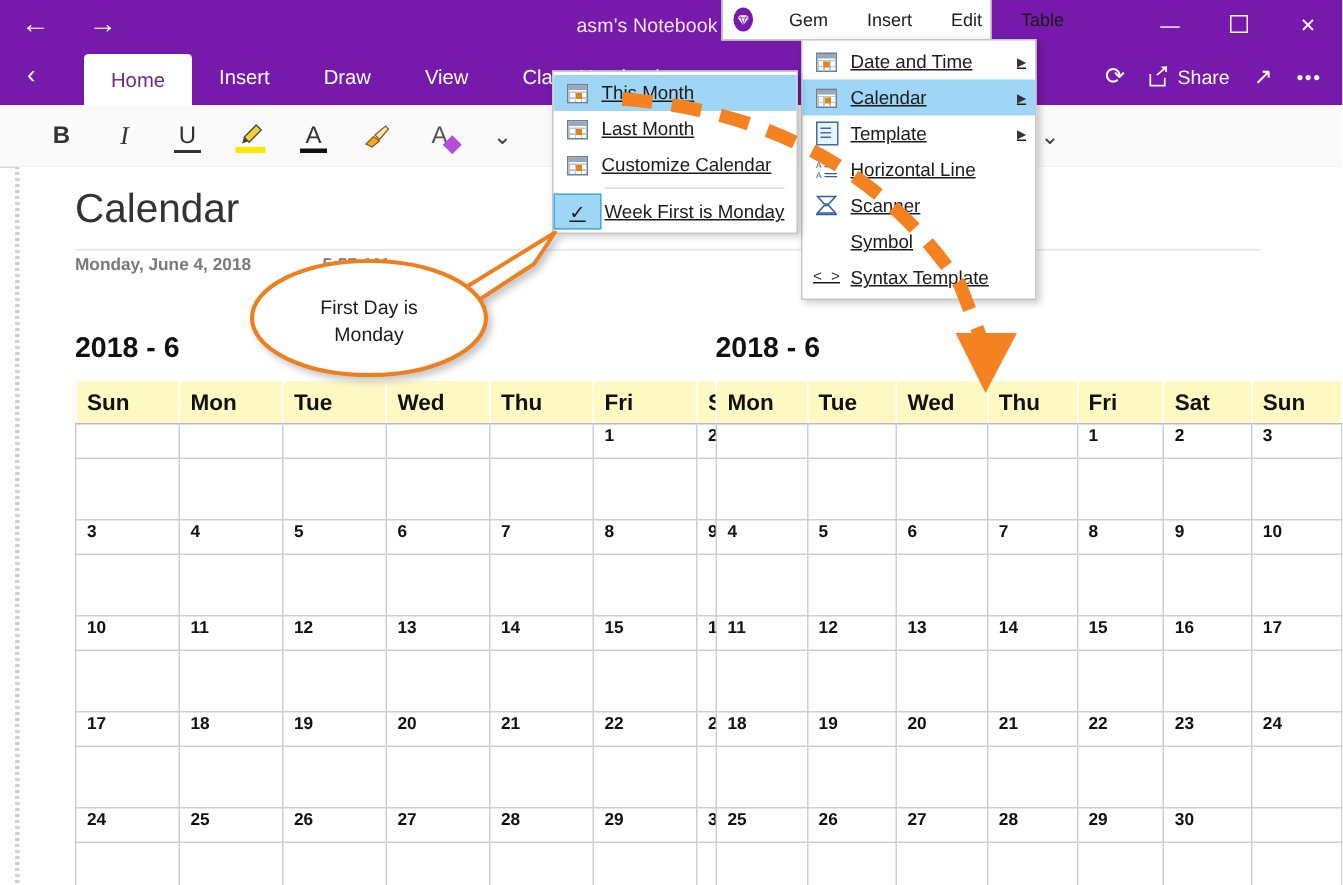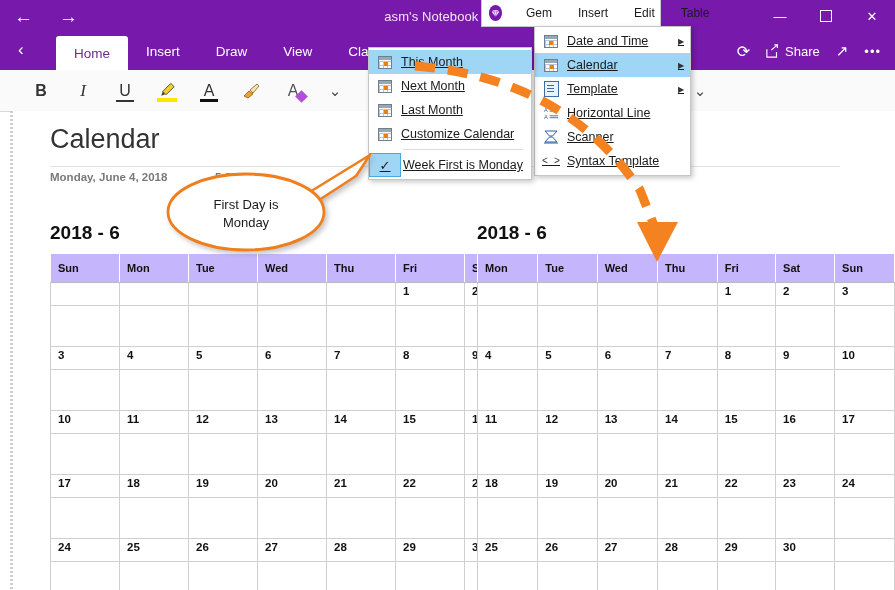--- a/index.html
+++ b/index.html
@@ -75,21 +75,21 @@
   }
   .title-rule{position:absolute;left:40px;top:55px;width:790px;height:1px;background:#e3e3e3;}
   .page-date{position:absolute;left:40px;top:60px;font-size:11.5px;color:#7a7a7a;font-weight:bold;}
   .page-time{position:absolute;left:205px;top:60px;font-size:11.5px;color:#7a7a7a;font-weight:bold;}
 
   
   .cal{position:absolute;}
   .cal-title{font-size:19px;font-weight:bold;color:#111;margin-bottom:9px;}
   table.cal-table{border-collapse:collapse;table-layout:fixed;}
   table.cal-table th{
-    background:#c4b5fd;color:#111;font-size:11px;font-weight:bold;
+    background:#fef9c3;color:#111;font-size:15px;font-weight:bold;
     text-align:left;padding:4px 0 4px 7px;height:20px;
     border:1px solid #ffffff;border-bottom:1px solid #aebfc6;
   }
   table.cal-table td{
     border:1px solid #cfcfcf;font-size:11.5px;font-weight:bold;color:#111;
     vertical-align:top;padding:2px 0 2px 7px;background:#fff;
   }
   table.cal-table td.num{height:18px;}
   table.cal-table td.blank{height:36px;}
 
@@ -515,46 +515,43 @@
       <svg width="16" height="14" viewBox="0 0 16 14">
         <path d="M2 1 L14 1 L9.5 6 L6.5 6 Z" fill="none" stroke="#2b5f9e" stroke-width="1"></path>
         <path d="M6.5 7 L9.5 7 L14 12 L2 12 Z" fill="none" stroke="#2b5f9e" stroke-width="1"></path>
         <path d="M1 13 L15 13" stroke="#2b5f9e" stroke-width="1"></path>
       </svg>
     </span>
     <span class="menu-lbl">Scanner</span>
     <span class="menu-arrow"></span>
   </div>
 
+  <div class="menu-row">
+    <span class="menu-ico"></span>
+    <span class="menu-lbl">Symbol</span>
+    <span class="menu-arrow"></span>
+  </div>
 
   <div class="menu-row">
     <span class="menu-ico ico-chev">&lt; &gt;</span>
     <span class="menu-lbl">Syntax Template</span>
     <span class="menu-arrow"></span>
   </div>
 
 </div>
 
 <div class="menu" style="left:368px;top:47px;width:162px;">
 
   <div class="menu-row hl">
     <span class="menu-ico">
         <span class="mini-cal grid">
           <span class="gx"></span>
         </span>
       </span>
     <span class="menu-lbl">This Month</span>
-  </div>
-  <div class="menu-row">
-    <span class="menu-ico">
-        <span class="mini-cal grid">
-          <span class="gx"></span>
-        </span>
-      </span>
-    <span class="menu-lbl">Next Month</span>
   </div>
   <div class="menu-row">
     <span class="menu-ico">
         <span class="mini-cal grid">
           <span class="gx"></span>
         </span>
       </span>
     <span class="menu-lbl">Last Month</span>
   </div>
   <div class="menu-row">

